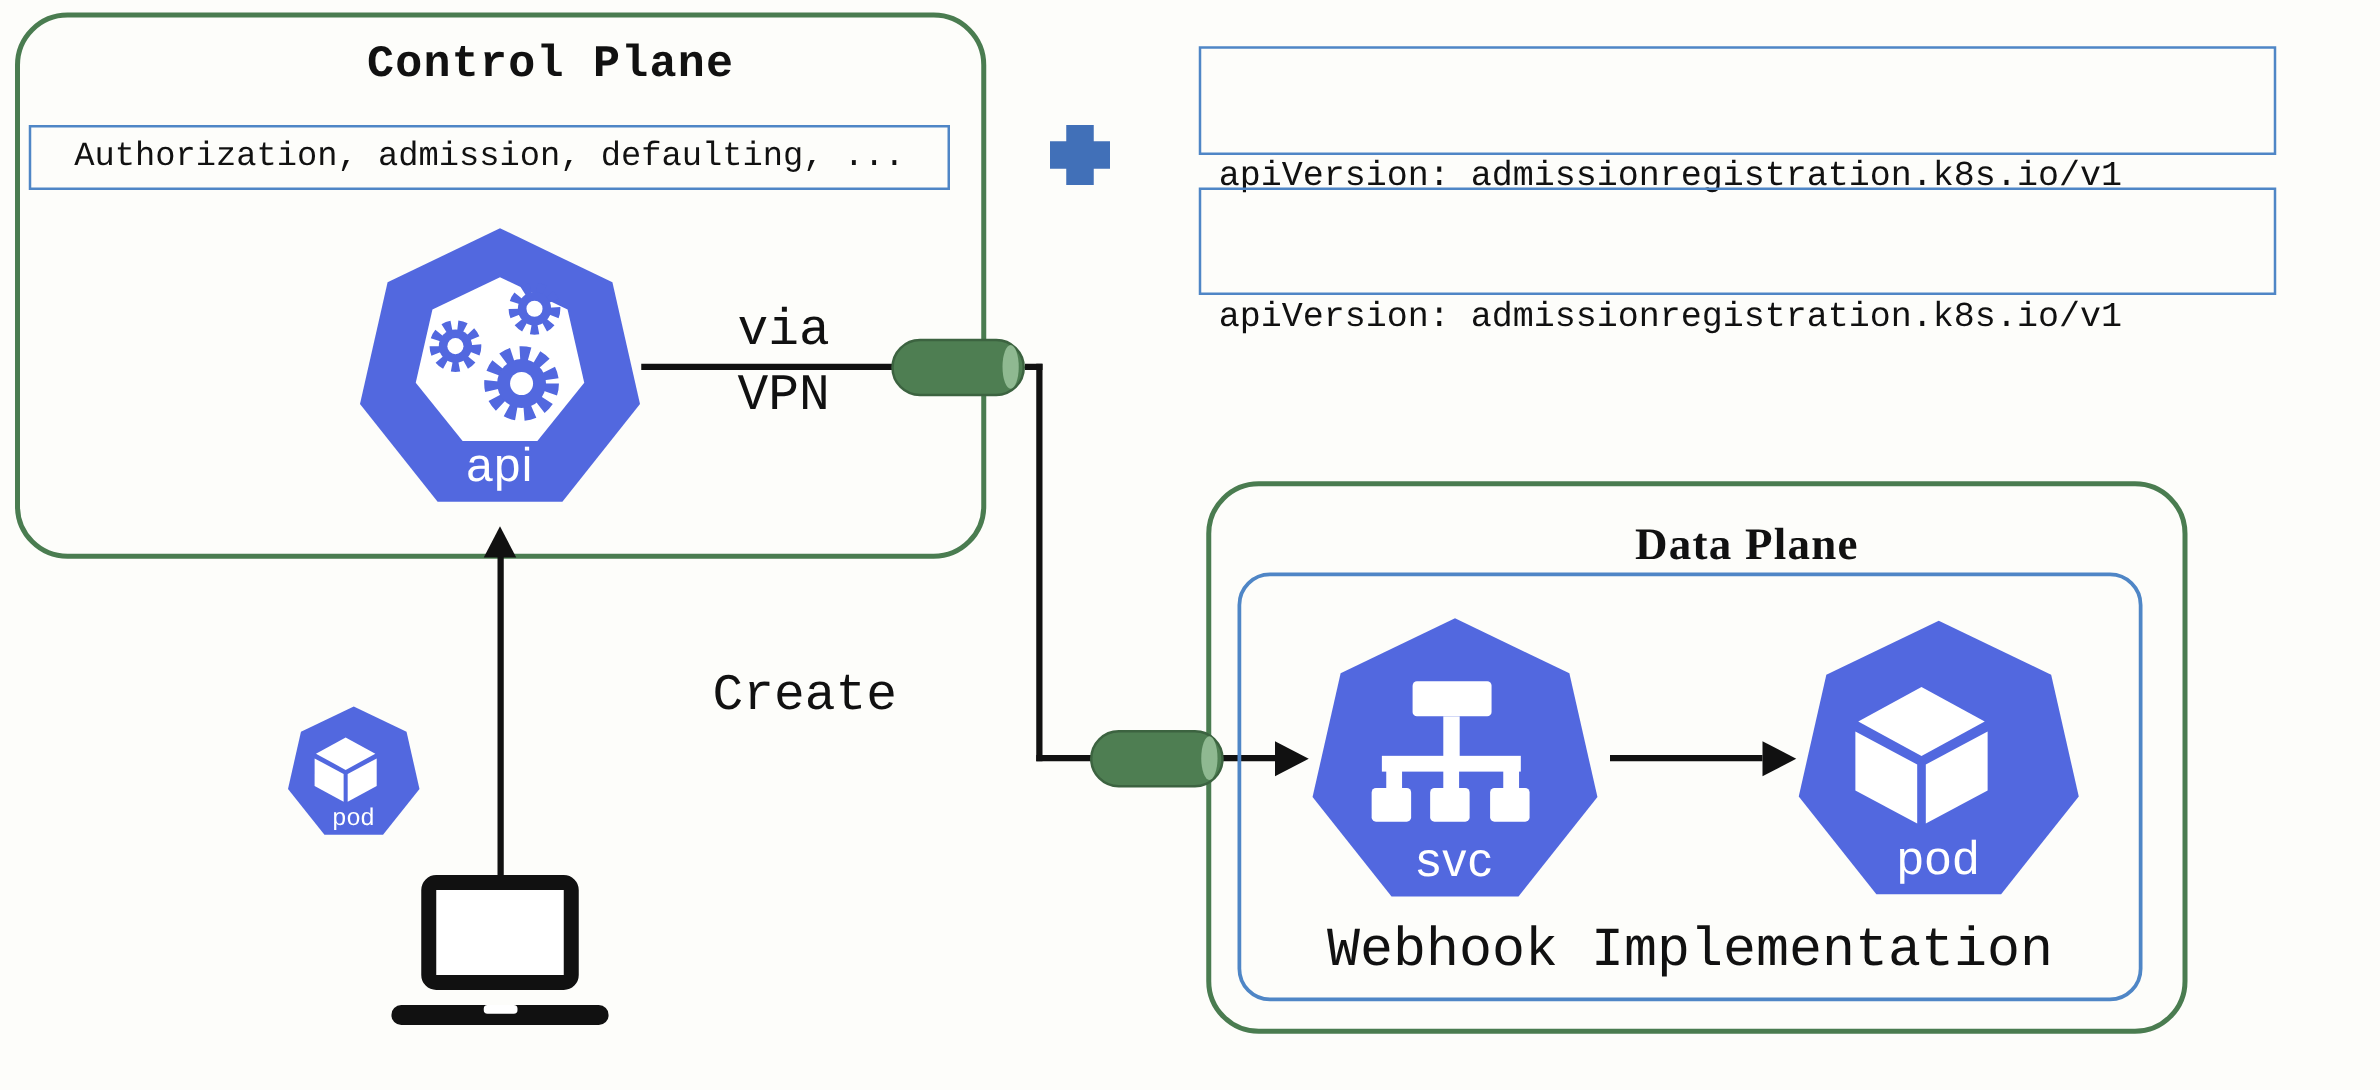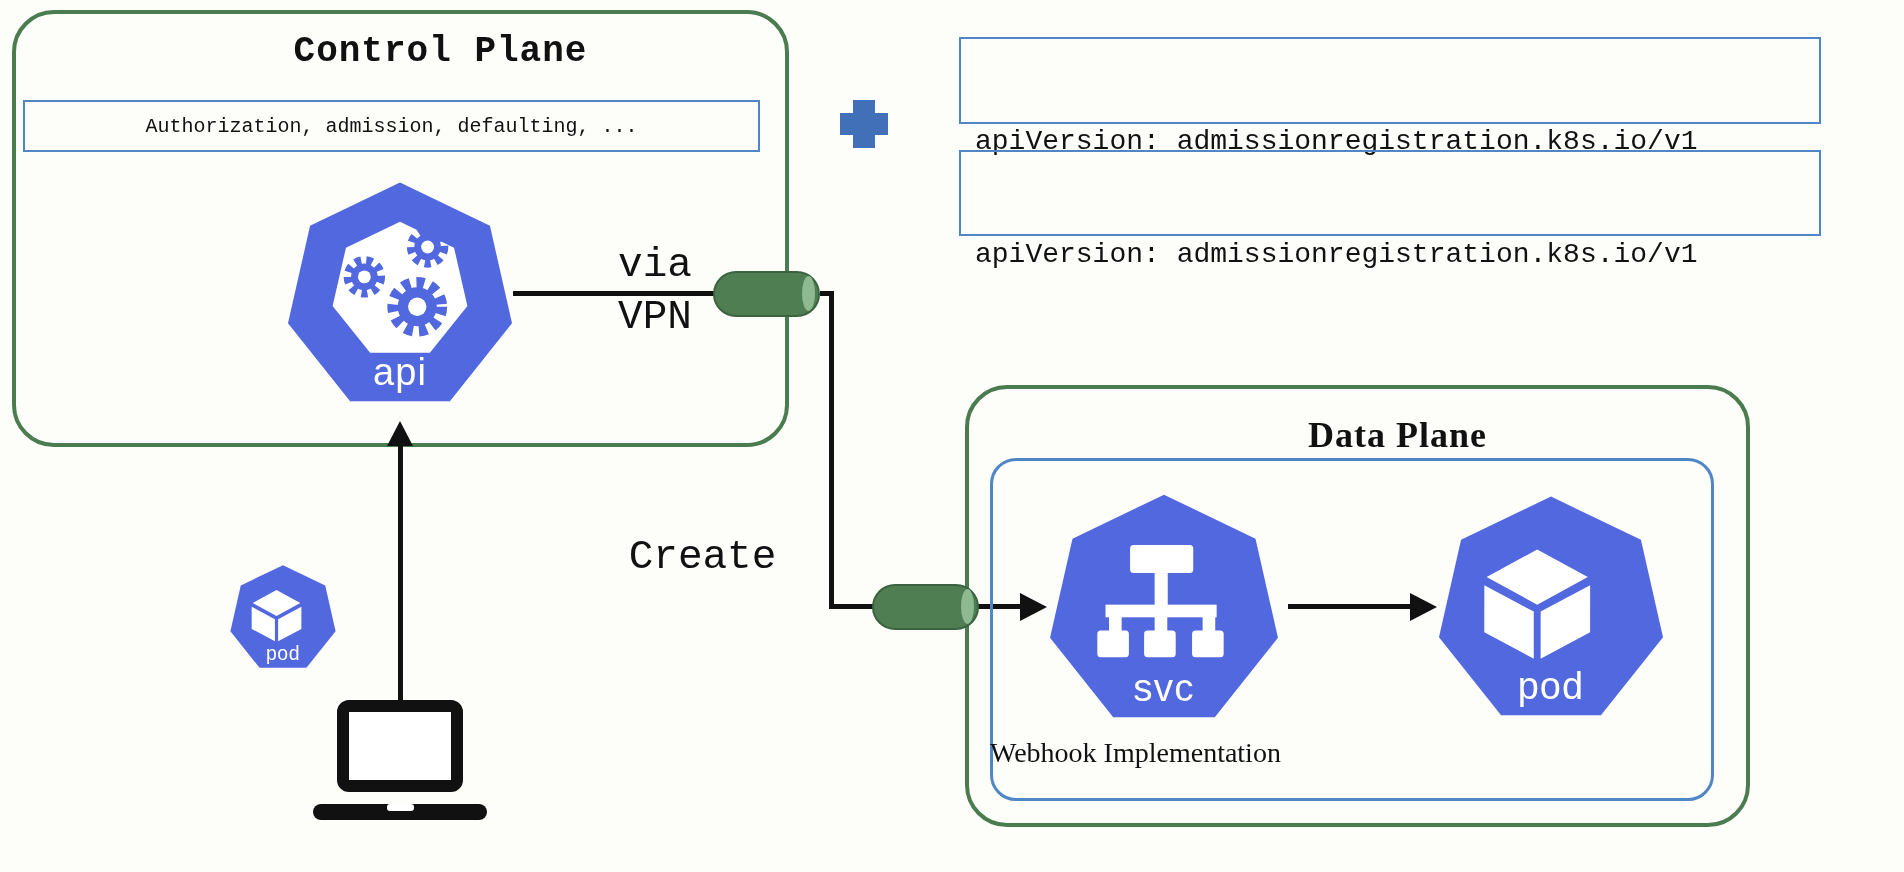--- a/index.html
+++ b/index.html
@@ -10,24 +10,24 @@
     font-family:"Liberation Mono","DejaVu Sans Mono",monospace;
     color:var(--line-black,#111);
   }
   .abs{position:absolute;}
   
   .green-box{box-sizing:border-box;border:4px solid var(--green);border-radius:42px;background:transparent;}
   .blue-box{box-sizing:border-box;border:2px solid var(--blue-border);background:transparent;}
   .webhook-box{box-sizing:border-box;border:3px solid var(--blue-border);border-radius:26px;}
   
   .title{font-weight:bold;font-size:36px;line-height:1;text-align:center;letter-spacing:1px;margin-left:40px;}
-  .lbl{font-size:41px;line-height:1;text-align:center;white-space:nowrap;}
-  .pipeline{display:flex;align-items:center;justify-content:center;font-size:20px;white-space:nowrap;}
+  .lbl{font-size:41px;line-height:1;text-align:left;white-space:nowrap;}
+  .pipeline{display:flex;align-items:center;justify-content:center;font-size:27px;white-space:nowrap;}
   .code{font-size:28px;line-height:37px;padding:10px 0 4px 14px;white-space:pre;}
-  .webhook-lbl{font-size:28px;line-height:1;white-space:nowrap;font-family:Liberation Serif, serif;}
+  .webhook-lbl{font-size:44px;line-height:1;text-align:center;white-space:nowrap;}
   
   .hline{background:var(--line-black);height:5px;}
   .vline{background:var(--line-black);width:5px;}
   .arrow-right{width:0;height:0;border-top:14px solid transparent;border-bottom:14px solid transparent;border-left:27px solid var(--line-black);}
   .arrow-up{width:0;height:0;border-left:13px solid transparent;border-right:13px solid transparent;border-bottom:25px solid var(--line-black);}
   
   .cylinder{background:var(--cylinder-fill);border:2px solid var(--cylinder-edge);border-radius:23px;box-sizing:border-box;}
   .cylinder .shine{position:absolute;right:3px;top:3px;width:13px;height:35px;border-radius:50%;background:var(--cylinder-highlight);}
   
   .hept{fill:var(--k8s-blue);}

